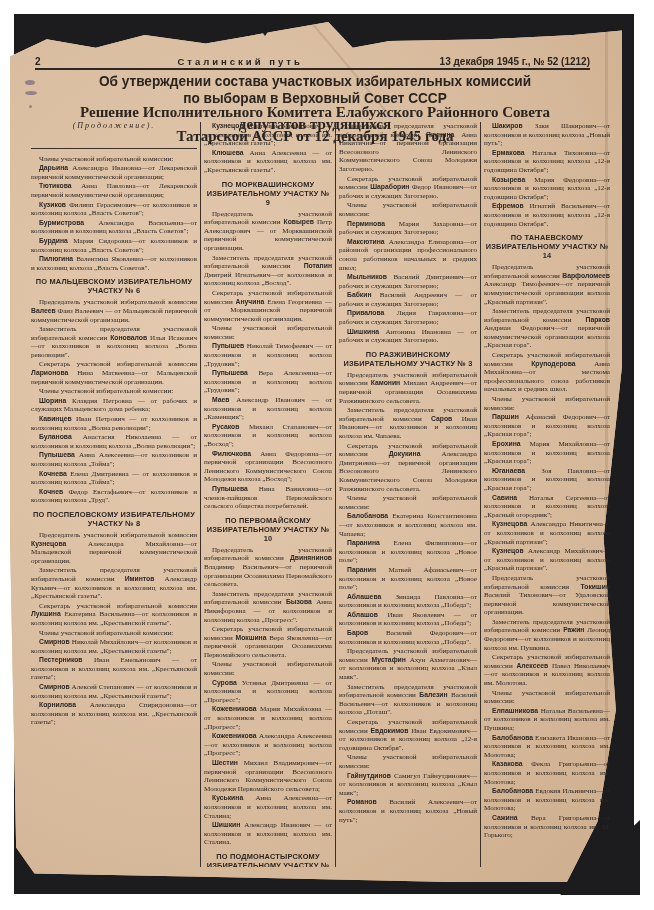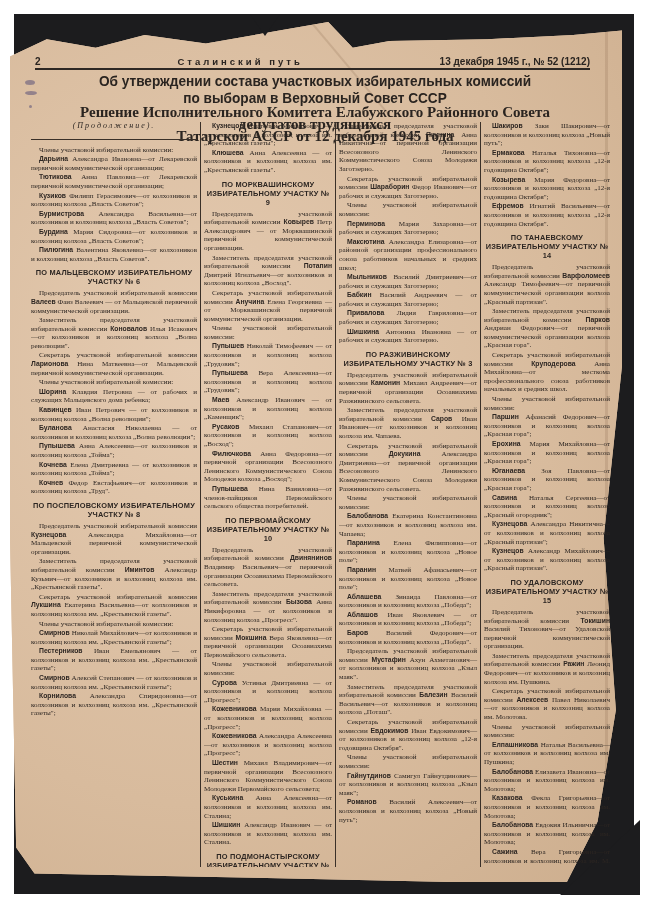--- a/index.html
+++ b/index.html
@@ -43,21 +43,21 @@
     font-size:7.1px; line-height:8.6px; color:#2d2622; text-align:justify;
     overflow:hidden;
   }
   .col:last-child { border-right:none; }
   .col p { margin:0 0 1px 0; text-indent:8px; }
   .col b { font-family:"Liberation Sans", "DejaVu Sans", sans-serif; font-weight:bold; font-size:6.8px; }
   .section-title {
     font-family:"Liberation Sans", "DejaVu Sans", sans-serif; font-weight:bold; text-align:center;
     font-size:7.4px; line-height:9px; margin:5px 0 3px 0; letter-spacing:.2px;
   }
-  .continued { font-style:italic; text-align:center; letter-spacing:2px; font-size:8px; margin:0 0 6px 0; border-bottom:1px solid #3a3028; padding-bottom:8px; }
+  .continued { font-style:italic; text-align:center; letter-spacing:2px; font-size:8px; margin:0 0 6px 0; border-bottom:1px solid #3a3028; padding-bottom:17px; }
   .stamp { position:absolute; left:25px; top:80px; width:14px; height:40px; }
   .stamp span { display:block; border-radius:50%; background:#5a5078; opacity:.55; }
   .tear-dark { position:absolute; background:#1c1c1e; }
 </style>
 </head>
 <body>
 
 <div class="backdrop"></div>
 <div class="paper">
   <div class="crease" style="left:595px;top:0;width:3px;height:860px;"></div>
@@ -191,21 +191,20 @@
         <p>Председатель участковой избирательной комиссии <b>Варфоломеев</b> Александр Тимофеевич—от первичной коммунистической организации колхоза „Красный партизан".</p>
         <p>Заместитель председателя участковой избирательной комиссии <b>Парков</b> Андриан Федорович—от первичной коммунистической организации колхоза „Красная гора".</p>
         <p>Секретарь участковой избирательной комиссии <b>Круподерова</b> Анна Михайловна—от месткома профессионального союза работников начальных и средних школ.</p>
         <p>Члены участковой избирательной комиссии:</p>
         <p><b>Паршин</b> Афанасий Федорович—от колхозников и колхозниц колхоза „Красная гора";</p>
         <p><b>Ерохина</b> Мария Михайловна—от колхозников и колхозниц колхоза „Красная гора";</p>
         <p><b>Юганаева</b> Зоя Павловна—от колхозников и колхозниц колхоза „Красная гора";</p>
         <p><b>Савина</b> Наталья Сергеевна—от колхозников и колхозниц колхоза „Красный огородник";</p>
         <p><b>Кузнецова</b> Александра Никитична—от колхозников и колхозниц колхоза „Красный партизан";</p>
         <p><b>Кузнецов</b> Александр Михайлович—от колхозников и колхозниц колхоза „Красный партизан".</p>
-        <div class="section-title">ПО УДАЛОВСКОМУ ИЗБИРАТЕЛЬНОМУ УЧАСТКУ № 15</div>
         <p>Председатель участковой избирательной комиссии <b>Токишин</b> Василий Тихонович—от Удаловской первичной коммунистической организации.</p>
         <p>Заместитель председателя участковой избирательной комиссии <b>Ражин</b> Леонид Федорович—от колхозников и колхозниц колхоза им. Пушкина.</p>
         <p>Секретарь участковой избирательной комиссии <b>Алексеев</b> Павел Николаевич—от колхозников и колхозниц колхоза им. Молотова.</p>
         <p>Члены участковой избирательной комиссии:</p>
         <p><b>Елпашникова</b> Наталья Васильевна—от колхозников и колхозниц колхоза им. Пушкина;</p>
         <p><b>Балобанова</b> Елизавета Ивановна—от колхозников и колхозниц колхоза им. Молотова;</p>
         <p><b>Казакова</b> Фекла Григорьевна—от колхозников и колхозниц колхоза им. Молотова;</p>
         <p><b>Балобанова</b> Евдокия Ильинична—от колхозников и колхозниц колхоза им. Молотова;</p>
         <p><b>Сажина</b> Вера Григорьевна—от колхозников и колхозниц колхоза им. М. Горького;</p>
       </div>

